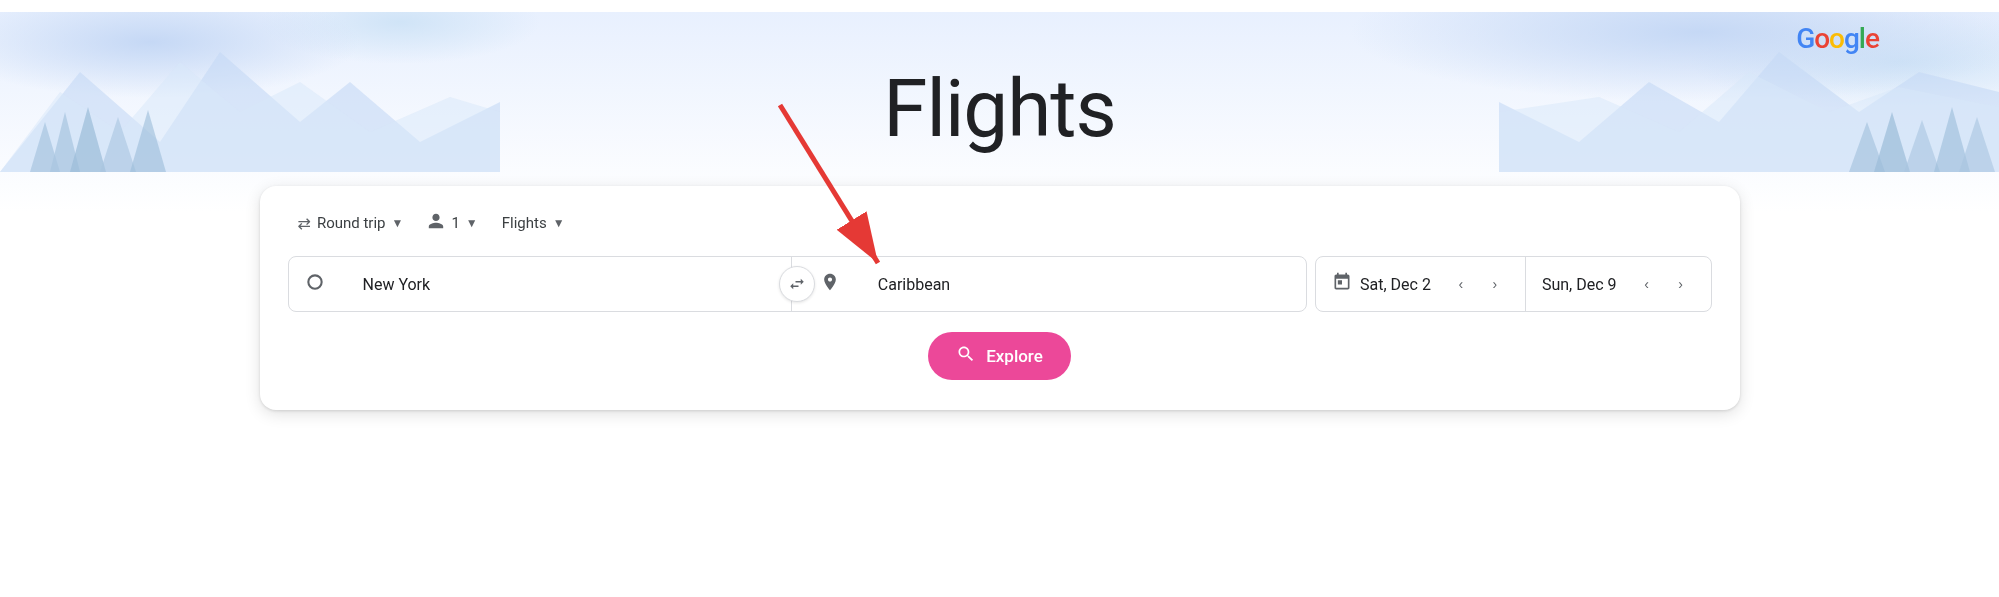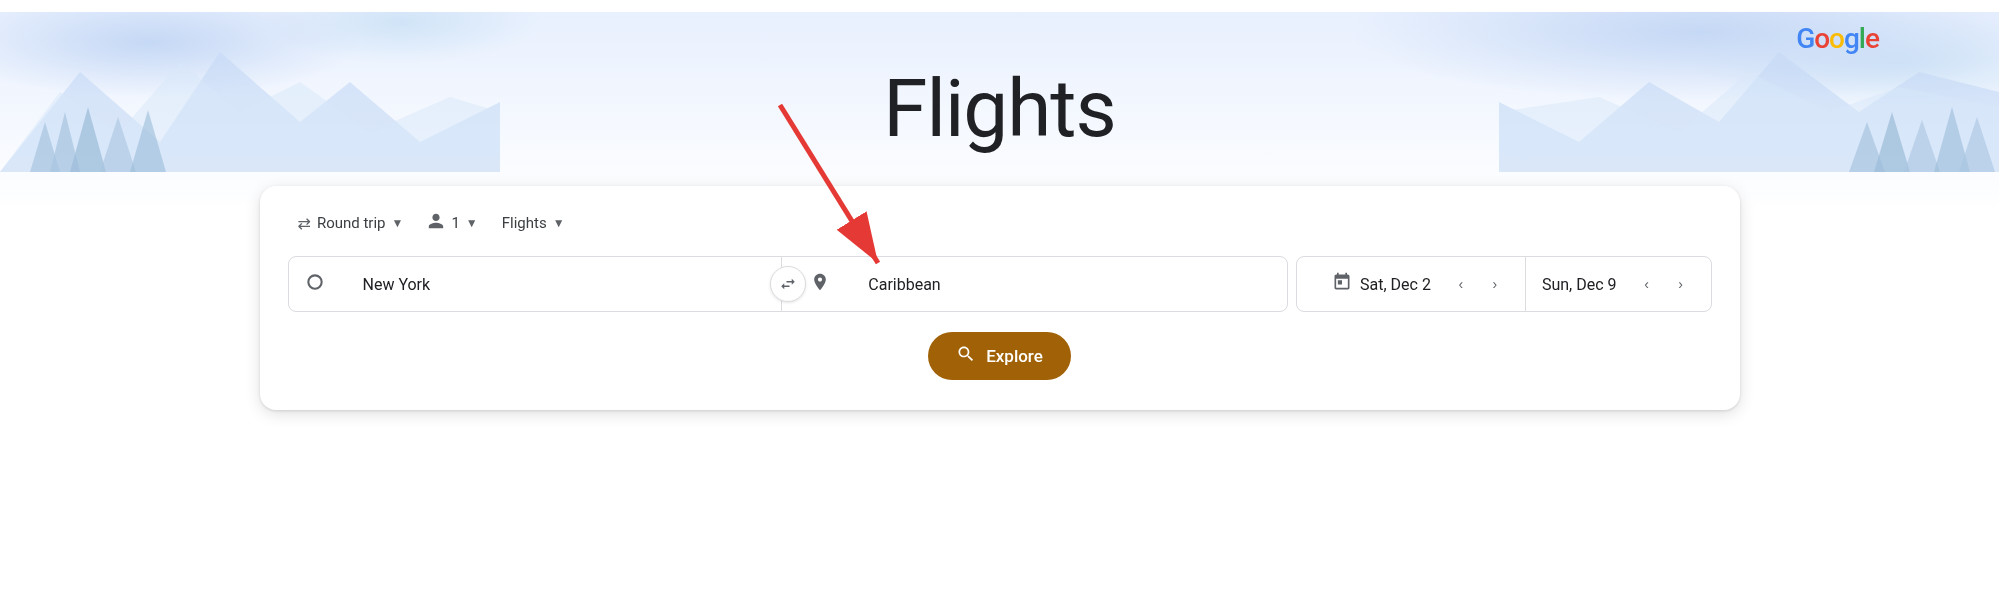--- a/index.html
+++ b/index.html
@@ -193,21 +193,20 @@
 
     
     .date-group {
       display: flex;
       align-items: center;
       border: 1px solid #dadce0;
       border-radius: 8px;
       overflow: hidden;
       height: 56px;
       flex-shrink: 0;
-      padding-left: 19px;
     }
 
     .date-field {
       display: flex;
       align-items: center;
       padding: 0 8px 0 16px;
       height: 100%;
       cursor: pointer;
       gap: 8px;
     }
@@ -254,21 +253,21 @@
     .explore-btn-container {
       display: flex;
       justify-content: center;
       margin-top: 20px;
     }
 
     .explore-btn {
       display: flex;
       align-items: center;
       gap: 10px;
-      background: #a16207;
+      background: #ec4899;
       color: #fff;
       border: none;
       border-radius: 24px;
       padding: 12px 28px;
       font-size: 17px;
       font-family: inherit;
       font-weight: 500;
       cursor: pointer;
     }
 

